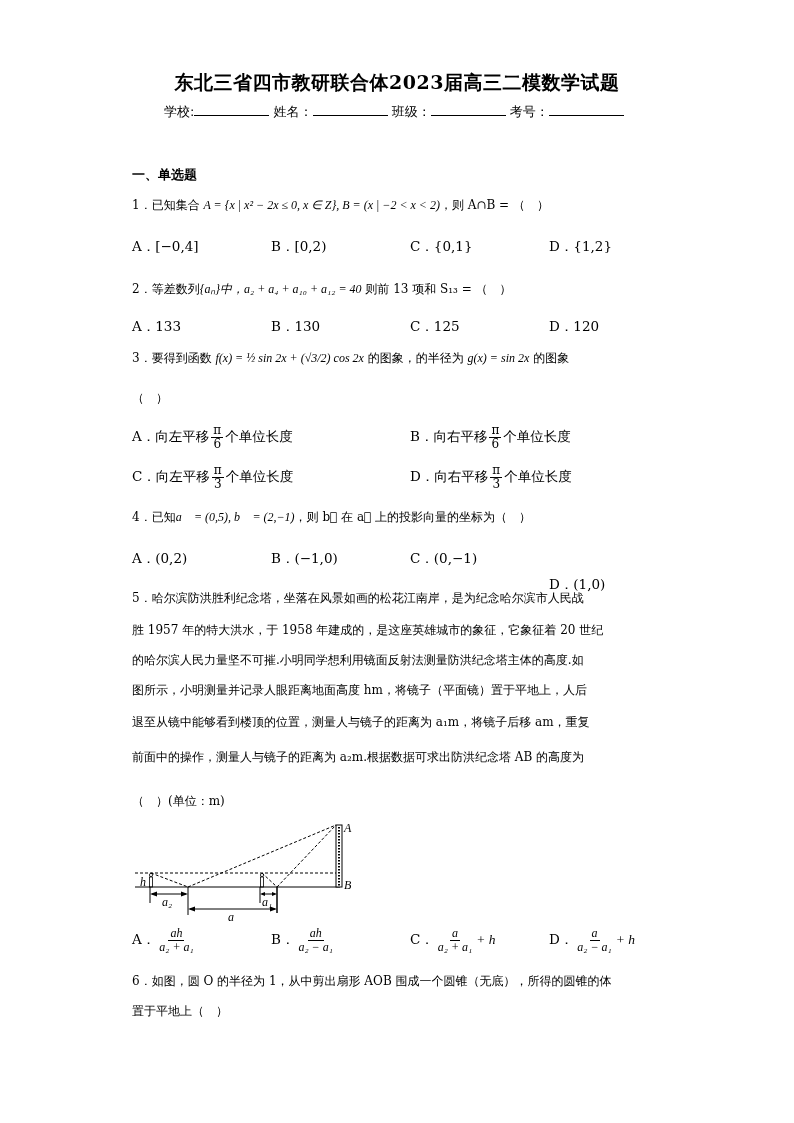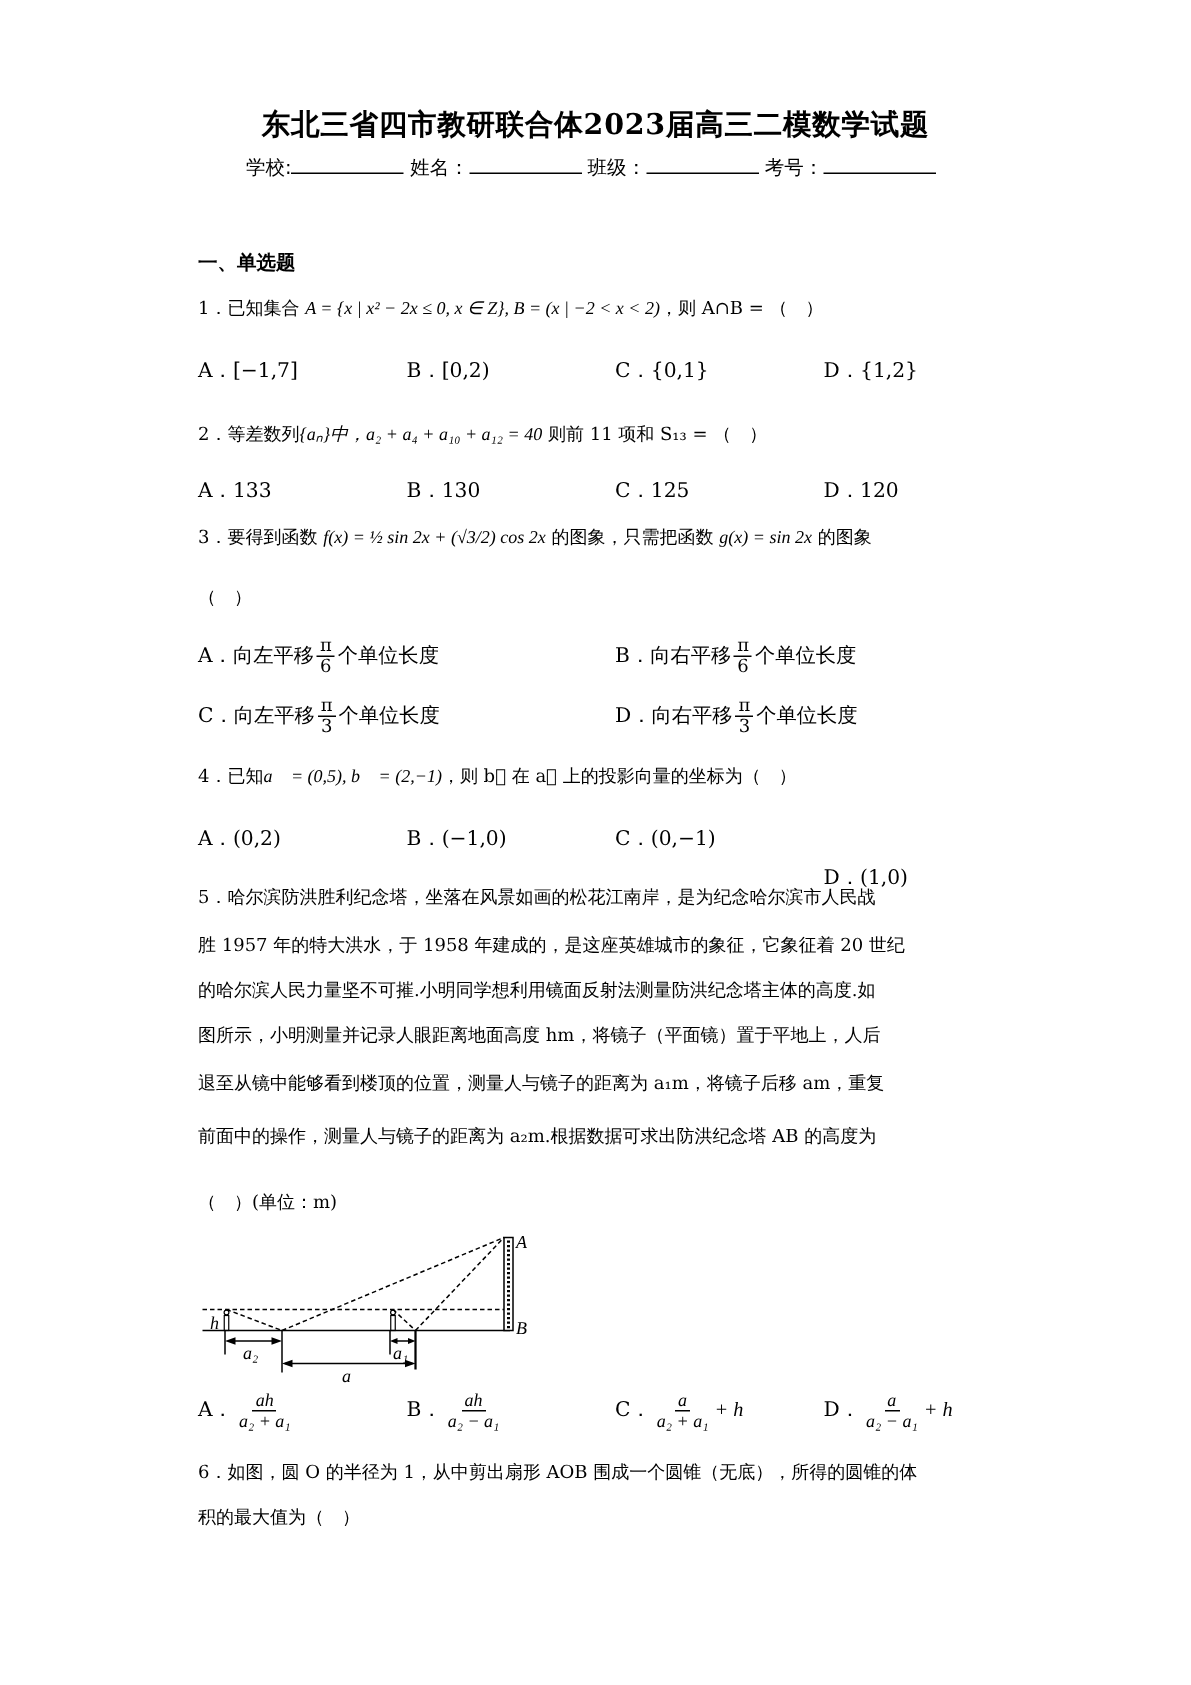--- a/index.html
+++ b/index.html
@@ -28,38 +28,38 @@
   <span>班级：</span><span class="blank" style="width:75px"></span>
   <span>考号：</span><span class="blank" style="width:75px"></span>
 </div>
 
 <div class="abs section">一、单选题</div>
 
 <div class="abs q" style="top:197px">
   <span>1．</span><span>已知集合</span>
   <i class="m">A = {x | x² − 2x ≤ 0, x ∈ Z}, B = (x | −2 &lt; x &lt; 2)</i><span>，则 A∩B = （　）</span>
 </div>
-<div class="abs opt" style="top:238px;left:132px"><span>A．</span><span>[−1,7]</span></div>
+<div class="abs opt" style="top:238px;left:132px"><span>A．</span><span>[−0,4]</span></div>
 <div class="abs opt" style="top:238px;left:271px"><span>B．</span><span>[0,2)</span></div>
 <div class="abs opt" style="top:238px;left:410px"><span>C．</span><span>{0,1}</span></div>
 <div class="abs opt" style="top:238px;left:549px"><span>D．</span><span>{1,2}</span></div>
 
 <div class="abs q" style="top:280px">
   <span>2．</span><span>等差数列</span><i class="m">{aₙ}中，a₂ + a₄ + a₁₀ + a₁₂ = 40</i>
-  <span>则前 11 项和 S₁₃ = （　）</span>
+  <span>则前 13 项和 S₁₃ = （　）</span>
 </div>
 <div class="abs opt" style="top:318px;left:132px"><span>A．</span><span>133</span></div>
 <div class="abs opt" style="top:318px;left:271px"><span>B．</span><span>130</span></div>
 <div class="abs opt" style="top:318px;left:410px"><span>C．</span><span>125</span></div>
 <div class="abs opt" style="top:318px;left:549px"><span>D．</span><span>120</span></div>
 
 <div class="abs q" style="top:350px">
   <span>3．</span><span>要得到函数</span>
   <i class="m">f(x) = ½ sin 2x + (√3/2) cos 2x</i>
-  <span>的图象，只需把函数</span>
+  <span>的图象，的半径为</span>
   <i class="m">g(x) = sin 2x</i>
   <span>的图象</span>
 </div>
 <div class="abs q" style="top:390px">（　）</div>
 
 <div class="abs opt" style="top:424px;left:132px">
   <span>A．</span><span>向左平移</span><span class="frac">
       <span class="num">π</span>
       <span class="den">6</span>
     </span><span>个单位长度</span>
@@ -169,13 +169,13 @@
     </span><i class="m">+ h</i>
 </div>
 <div class="abs opt" style="top:927px;left:549px">
   <span>D．</span><span class="frac">
       <i class="m num">a</i>
       <i class="m den">a₂ − a₁</i>
     </span><i class="m">+ h</i>
 </div>
 
 <div class="abs q" style="top:973px"><span>6．</span><span>如图，圆 O 的半径为 1，从中剪出扇形 AOB 围成一个圆锥（无底），所得的圆锥的体</span></div>
-<div class="abs q" style="top:1003px">积的最大值为（　）</div>
+<div class="abs q" style="top:1003px">置于平地上（　）</div>
 
 </body></html>

